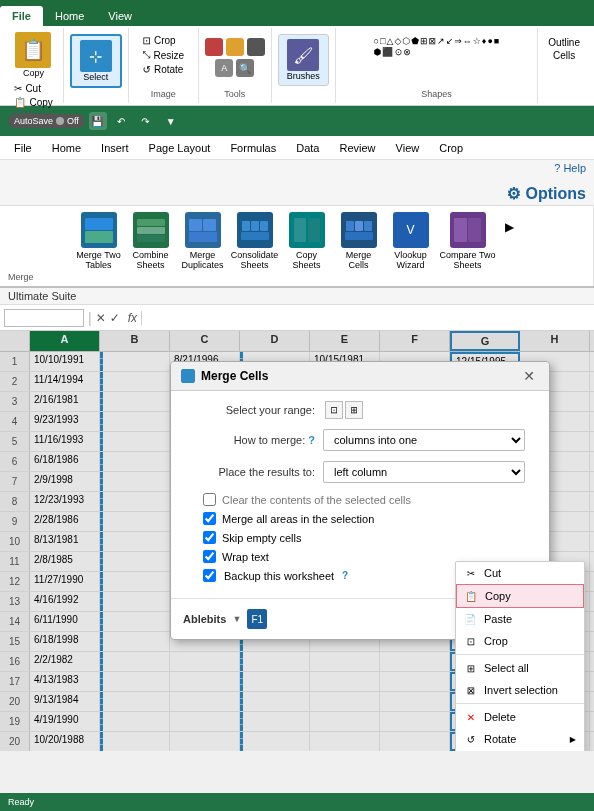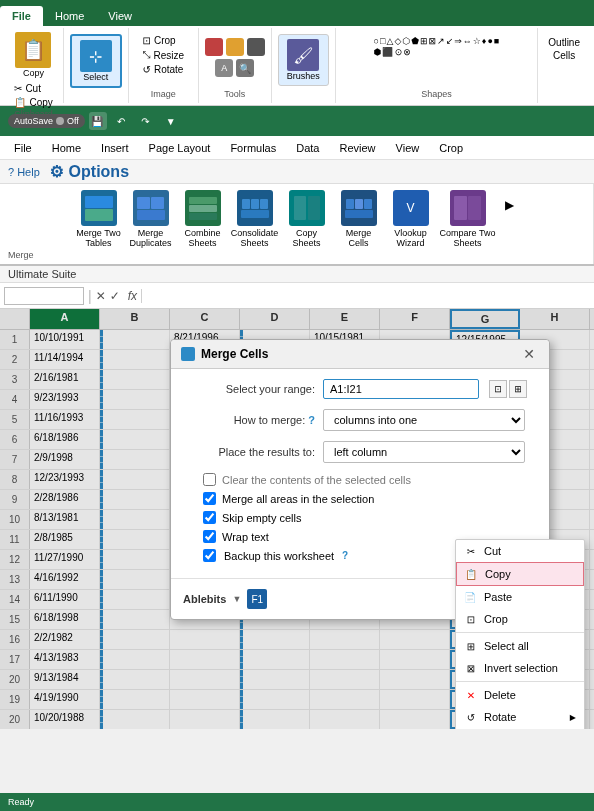--- a/index.html
+++ b/index.html
@@ -583,54 +583,54 @@
   <div class="excel-menu-item">Insert</div>
   <div class="excel-menu-item">Page Layout</div>
   <div class="excel-menu-item">Formulas</div>
   <div class="excel-menu-item">Data</div>
   <div class="excel-menu-item">Review</div>
   <div class="excel-menu-item">View</div>
   <div class="excel-menu-item">Crop</div>
 </div>
 
 <div>
-  <div style="display:flex;align-items:center;padding:2px 8px;background:#f5f5f5;border-bottom:1px solid #ddd;gap:10px;">
+  <div style="display:flex;align-items:flex-end;padding:2px 8px;background:#f5f5f5;border-bottom:1px solid #ddd;gap:10px;flex-direction:column;">
     <div style="font-size:11px;color:#1a5fa0;cursor:pointer;">? Help</div>
     <div style="font-size:16px;color:#1a5fa0;cursor:pointer;font-weight:bold;">⚙ Options</div>
   </div>
   <div class="excel-ribbon">
     <div class="excel-ribbon-group" style="flex:1;">
       <div class="excel-ribbon-buttons">
 
         <div class="excel-tool-btn">
           <div class="excel-tool-icon" style="background:#1a6b9a;font-size:11px;flex-direction:column;gap:1px;">
             <div style="width:28px;height:12px;background:#2a8adf;border-radius:1px;"></div>
             <div style="width:28px;height:12px;background:#4aaa8a;border-radius:1px;"></div>
           </div>
           <span>Merge Two Tables</span>
+        </div>
+
+        <div class="excel-tool-btn">
+          <div class="excel-tool-icon green" style="font-size:11px;flex-direction:column;gap:1px;">
+            <div style="width:28px;height:7px;background:#4a9a6a;border-radius:1px;"></div>
+            <div style="width:28px;height:7px;background:#6aaa8a;border-radius:1px;"></div>
+            <div style="width:28px;height:7px;background:#2a7a5a;border-radius:1px;"></div>
+          </div>
+          <span>Combine Sheets</span>
         </div>
 
         <div class="excel-tool-btn">
           <div class="excel-tool-icon" style="background:#2a6a9a;font-size:11px;flex-direction:column;gap:1px;">
             <div style="display:flex;gap:1px;">
               <div style="width:13px;height:12px;background:#4a8adf;border-radius:1px;"></div>
               <div style="width:13px;height:12px;background:#4a8adf;border-radius:1px;"></div>
             </div>
             <div style="width:28px;height:10px;background:#3a7acf;border-radius:1px;"></div>
           </div>
           <span>Merge Duplicates</span>
-        </div>
-
-        <div class="excel-tool-btn">
-          <div class="excel-tool-icon green" style="font-size:11px;flex-direction:column;gap:1px;">
-            <div style="width:28px;height:7px;background:#4a9a6a;border-radius:1px;"></div>
-            <div style="width:28px;height:7px;background:#6aaa8a;border-radius:1px;"></div>
-            <div style="width:28px;height:7px;background:#2a7a5a;border-radius:1px;"></div>
-          </div>
-          <span>Combine Sheets</span>
         </div>
 
         <div class="excel-tool-btn">
           <div class="excel-tool-icon" style="background:#1a5a8a;font-size:11px;flex-direction:column;gap:1px;">
             <div style="display:flex;gap:1px;">
               <div style="width:8px;height:10px;background:#3a8acf;border-radius:1px;"></div>
               <div style="width:8px;height:10px;background:#3a8acf;border-radius:1px;"></div>
               <div style="width:8px;height:10px;background:#3a8acf;border-radius:1px;"></div>
             </div>
             <div style="width:28px;height:8px;background:#2a7abf;border-radius:1px;"></div>
@@ -938,21 +938,20 @@
       <div style="display:flex;align-items:center;gap:6px;">
         <div style="width:14px;height:14px;background:#2c8ac6;border-radius:2px;"></div>
         <span class="dialog-title">Merge Cells</span>
       </div>
       <div class="dialog-close">✕</div>
     </div>
     <div class="dialog-body">
 
       <div class="dialog-row">
         <span class="dialog-label">Select your range:</span>
-        <input class="dialog-input" value="A1:I21" style="">
         <div class="dialog-input-icons">
           <div class="dialog-icon-btn">⊡</div>
           <div class="dialog-icon-btn">⊞</div>
         </div>
       </div>
 
       <div class="dialog-row">
         <span class="dialog-label">
           How to merge:
           <span style="color:#2c8ac6;cursor:pointer;font-weight:bold;">?</span>

